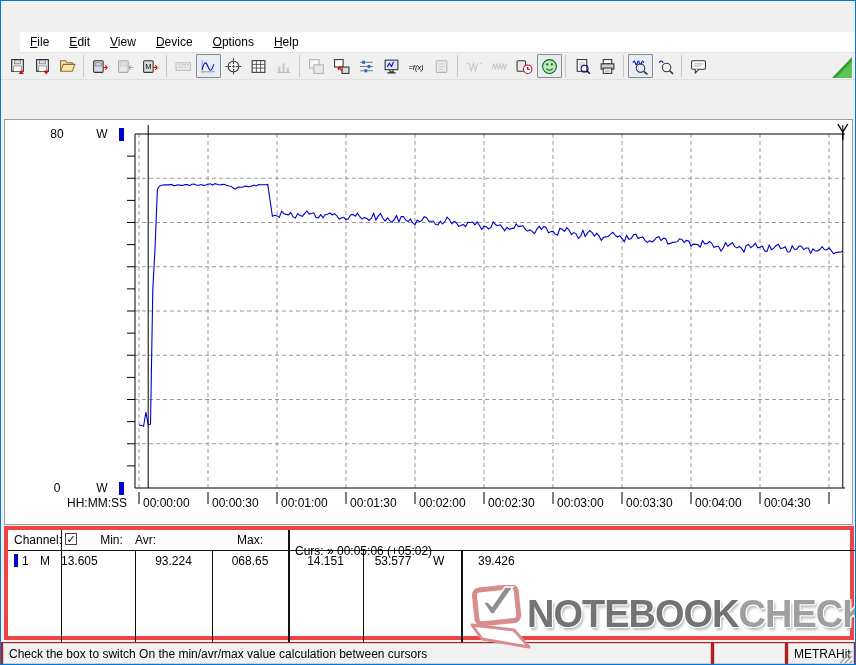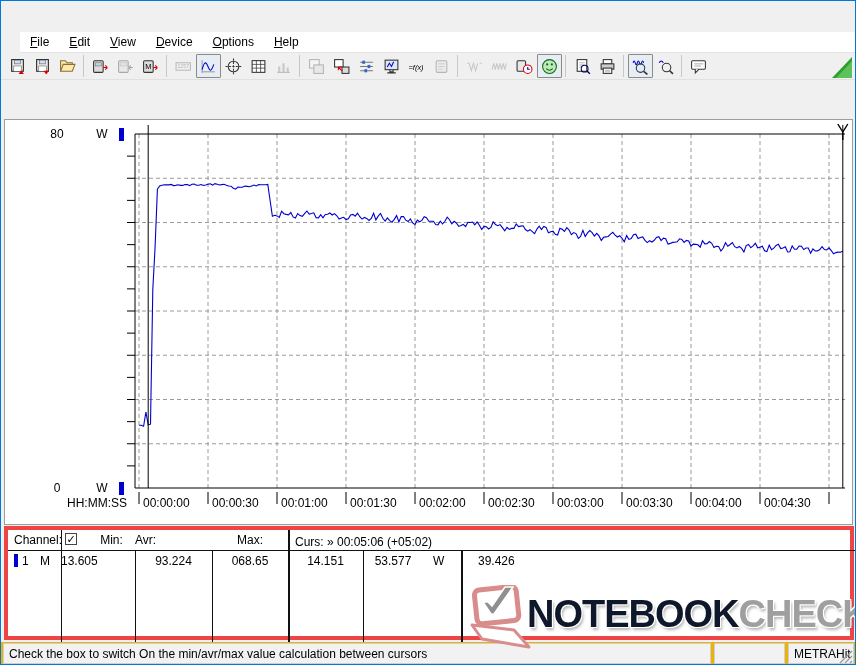--- a/index.html
+++ b/index.html
@@ -45,21 +45,21 @@
   .vline { position:absolute; background:#111; width:1px; }
   .vline.thick { width:2px; }
   .hline { position:absolute; background:#111; height:1px; }
   .chk { position:absolute; width:12px; height:12px; border:1px solid #444; background:#fff; font-size:11px; line-height:11px; text-align:center; }
   .chanbar { position:absolute; width:4px; height:13px; background:#0000cc; }
   
   .watermark { position:absolute; left:468px; top:584px; width:388px; height:68px; z-index:40; pointer-events:none; }
   .wm-text { position:absolute; left:58px; top:8px; font-size:38px; font-weight:bold; letter-spacing:-1px; white-space:nowrap;
              text-shadow:-1px -1px 0 #fff, 1px -1px 0 #fff, -1px 1px 0 #fff, 1px 1px 0 #fff, 2px 3px 3px rgba(120,120,120,.55); }
   
-  .statusbar { position:absolute; left:0; top:641px; width:100%; height:23px; background:#eab308; font-size:12px; }
+  .statusbar { position:absolute; left:0; top:641px; width:100%; height:23px; background:#b91c1c; font-size:12px; }
   .sb-panel { position:absolute; top:1px; height:21px; border:1px solid #cfcfcf; background:#f2f2f2; padding:3px 5px 0 5px; white-space:nowrap; overflow:hidden; }
   .sb-grip { position:absolute; right:2px; top:8px; width:14px; height:14px; }
 </style>
 </head>
 <body>
 
 <div class="window">
 
 
   <div class="menubar" id="menubar"><span class="menu-item"><u>F</u>ile</span><span class="menu-item"><u>E</u>dit</span><span class="menu-item"><u>V</u>iew</span><span class="menu-item"><u>D</u>evice</span><span class="menu-item"><u>O</u>ptions</span><span class="menu-item"><u>H</u>elp</span></div>
@@ -251,21 +251,21 @@
     <div class="vline thick" style="left:280px; top:0; height:112px"></div>
     <div class="vline" style="left:355px; top:20px; height:92px"></div>
     <div class="vline thick" style="left:453px; top:20px; height:92px"></div>
     <div class="hline" style="left:0; top:20px; width:848px"></div>
 
     <span class="tp-abs" style="left:6px; top:3px">Channel:</span>
     <span class="chk" style="left:57px; top:3px" id="tbl-chk">✓</span>
     <span class="tp-abs" style="left:80px; top:3px; width:47px; text-align:center">Min:</span>
     <span class="tp-abs" style="left:127px; top:3px; width:77px; ">Avr:</span>
     <span class="tp-abs" style="left:204px; top:3px; width:76px; text-align:center">Max:</span>
-    <span class="tp-abs" style="left:287px; top:5px">Curs: » 00:05:06 (+05:02)</span>
+    <span class="tp-abs" style="left:287px; top:14px">Curs: » 00:05:06 (+05:02)</span>
 
     <span class="chanbar" style="left:6px; top:24px"></span>
     <span class="tp-abs" style="left:14px; top:24px">1</span>
     <span class="tp-abs" style="left:32px; top:24px">M</span>
     <span class="tp-abs" style="left:53px; top:24px; width:74px; text-align:left">13.605</span>
     <span class="tp-abs" style="left:127px; top:24px; width:77px; text-align:center">93.224</span>
     <span class="tp-abs" style="left:204px; top:24px; width:76px; text-align:center">068.65</span>
     <span class="tp-abs" style="left:280px; top:24px; width:75px; text-align:center">14.151</span>
     <span class="tp-abs" style="left:355px; top:24px; width:60px; text-align:center">53.577</span>
     <span class="tp-abs" style="left:425px; top:24px">W</span>
@@ -274,21 +274,21 @@
 
   <div class="watermark">
     <svg width="64" height="68" viewBox="0 0 64 68">
       <g transform="rotate(-6 30 24)">
         <rect x="7" y="3" width="42" height="34" rx="5" fill="#ffffff" stroke="#d98c8c" stroke-width="5"></rect>
       </g>
       <path d="M14 17 L22 29 L25 29 L44 2 L36 2 L23 21 L19 17 Z" fill="#8f8f8f" stroke="#ffffff" stroke-width="1.5"></path>
       <path d="M3 40 L13 54 L60 62 L45 45 Z" fill="#ffffff" stroke="#d98c8c" stroke-width="3" stroke-linejoin="round"></path>
     </svg>
     <span class="wm-text">
-      <span style="color:#0f172a">NOTEBOOK</span><span style="color:#9f9f9f">CHECK</span>
+      <span style="color:#737373">NOTEBOOK</span><span style="color:#9f9f9f">CHECK</span>
     </span>
   </div>
 
   <div class="statusbar">
     <div class="sb-panel" style="left:2px; width:708px">
       <span>Check the box to switch On the min/avr/max value calculation between cursors</span>
     </div>
     <div class="sb-panel" style="left:713px; width:71px"></div>
     <div class="sb-panel" style="left:787px; width:66px">
       <span>METRAHit Starline-Seri</span>

